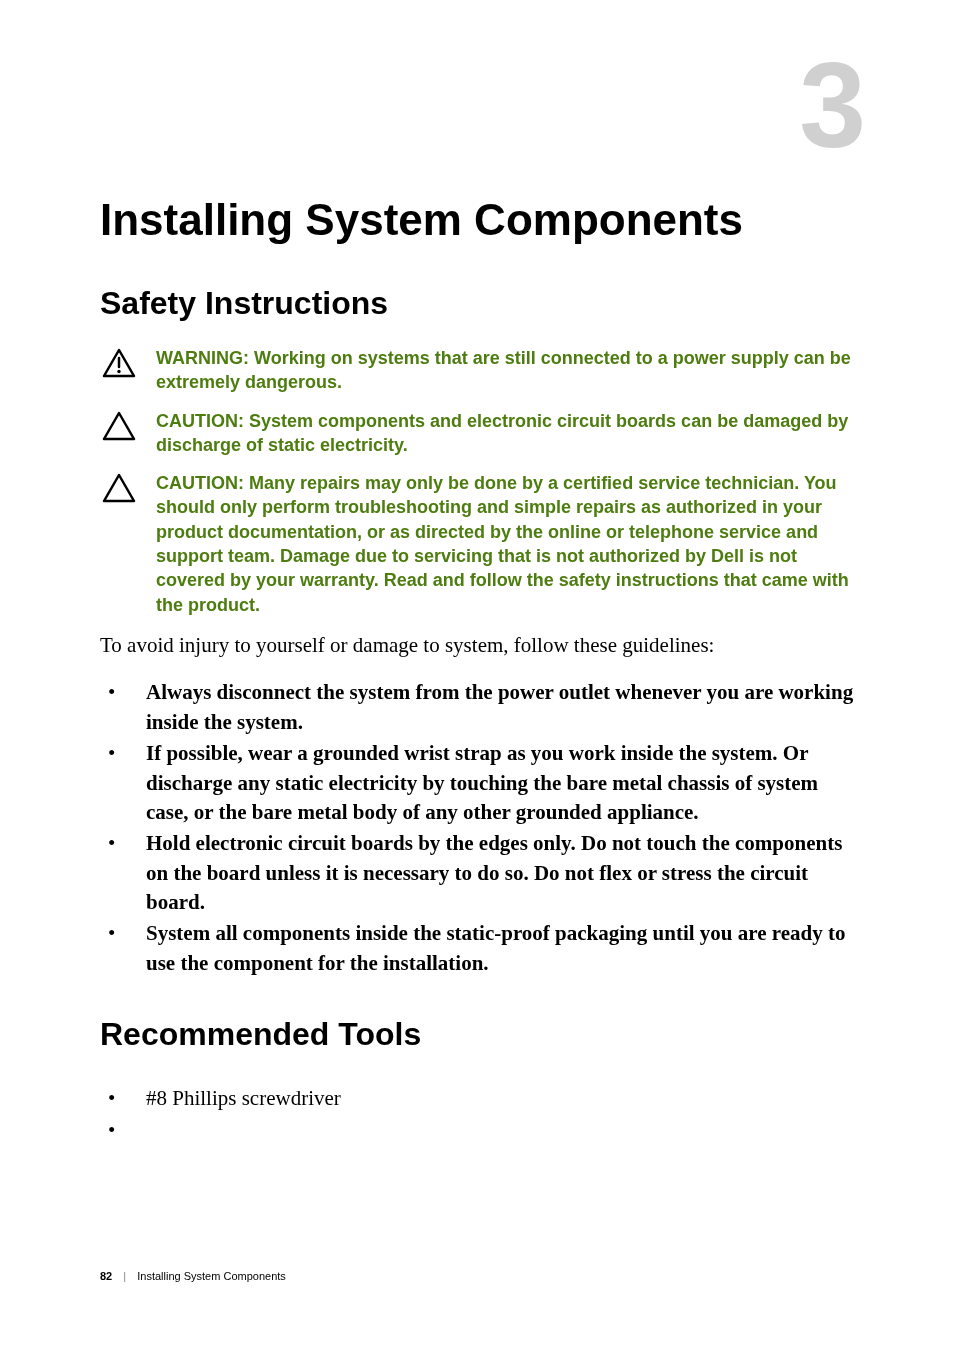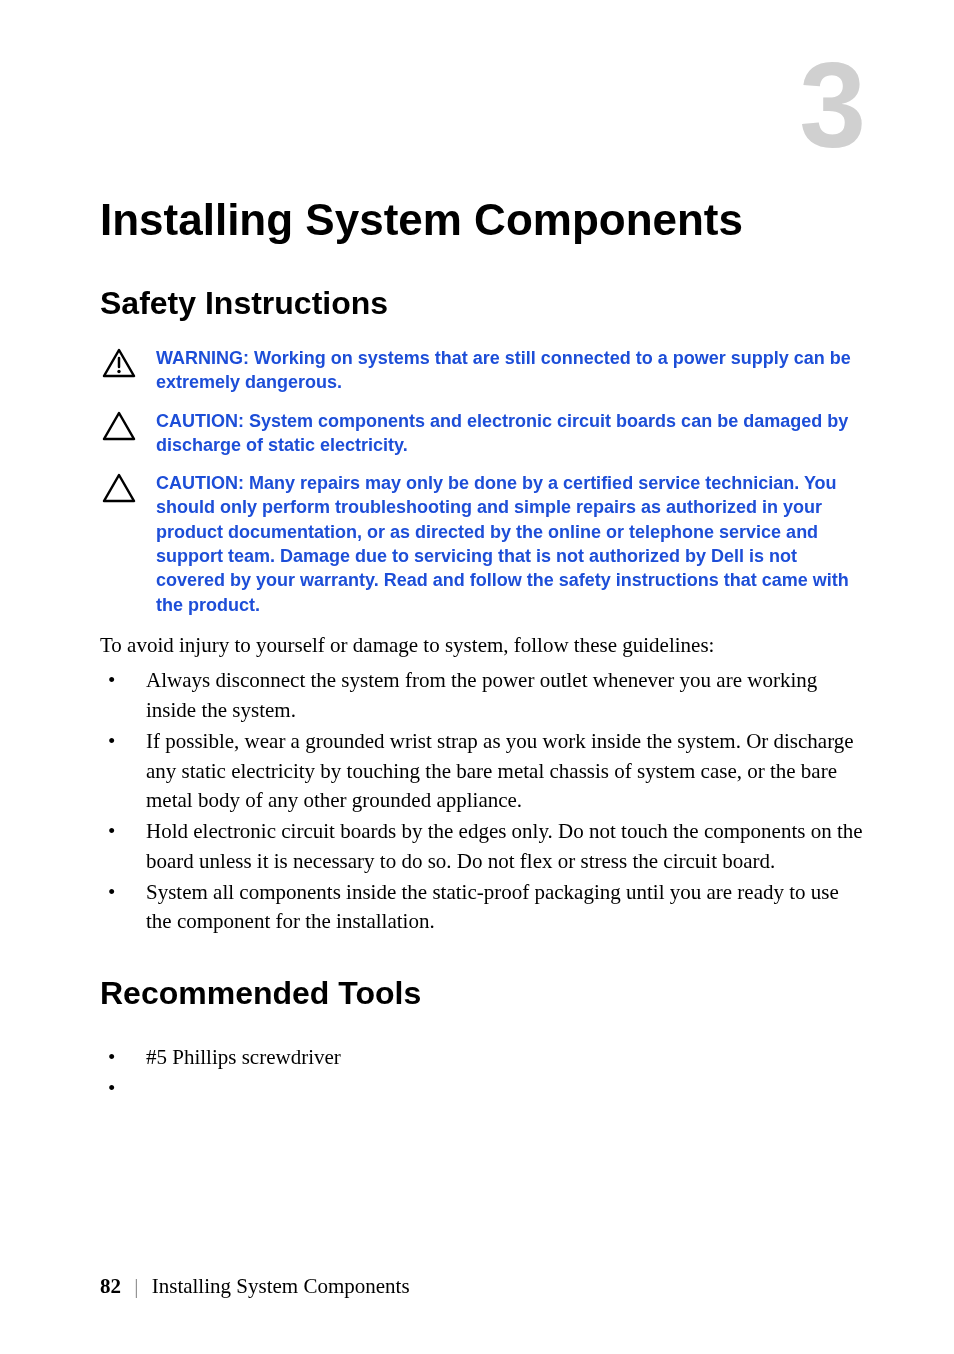--- a/index.html
+++ b/index.html
@@ -54,33 +54,33 @@
       flex-shrink: 0;
       width: 38px;
       display: flex;
       justify-content: center;
       padding-top: 2px;
     }
     .notice-text {
       font-family: Arial, Helvetica, sans-serif;
       font-size: 18px;
       font-weight: bold;
-      color: #1d4ed8;
+      color: #4d7c0f;
       line-height: 1.35;
       flex: 1;
     }
     .notice-label {
       display: inline;
     }
     .body-text {
       font-family: Georgia, 'Times New Roman', serif;
       font-size: 21px;
       color: #000;
       line-height: 1.4;
-      margin-bottom: 6px;
+      margin-bottom: 18px;
       margin-top: 10px;
     }
     ul.guidelines {
       list-style: none;
       padding-left: 0;
     }
     ul.guidelines li {
       font-family: Georgia, 'Times New Roman', serif;
       font-size: 21px;
       color: #000;
@@ -91,20 +91,21 @@
     }
     ul.guidelines li .bullet {
       width: 46px;
       flex-shrink: 0;
       text-align: left;
       padding-left: 8px;
       font-size: 21px;
     }
     ul.guidelines li .item-text {
       flex: 1;
+      font-weight: bold;
     }
     ul.tools {
       list-style: none;
       padding-left: 0;
     }
     ul.tools li {
       font-family: Georgia, 'Times New Roman', serif;
       font-size: 21px;
       color: #000;
       line-height: 1.5;
@@ -113,24 +114,24 @@
     }
     ul.tools li .bullet {
       width: 46px;
       flex-shrink: 0;
       text-align: left;
       padding-left: 8px;
       font-size: 21px;
     }
     .footer {
       position: absolute;
-      bottom: 55px;
+      bottom: 72px;
       left: 100px;
-      font-family: Liberation Serif, serif;
-      font-size: 21px;
+      font-family: Liberation Sans, sans-serif;
+      font-size: 11px;
       color: #000;
     }
     .footer .page-num {
       font-weight: bold;
     }
     .footer .divider {
       margin: 0 8px;
       color: #888;
     }
   </style>
@@ -197,21 +198,21 @@
       <span class="bullet">•</span>
       <span class="item-text">System all components inside the static-proof packaging until you are ready to use the component for the installation.</span>
     </li>
 </ul>
 
 <h2 class="section-title recommended">Recommended Tools</h2>
 
 <ul class="tools">
   <li>
       <span class="bullet">•</span>
-      <span class="item-text">#5 Phillips screwdriver</span>
+      <span class="item-text">#8 Phillips screwdriver</span>
     </li>
   <li>
       <span class="bullet">•</span>
     </li>
 </ul>
 
 <div class="footer">
   <span class="page-num">82</span>
   <span class="divider">|</span>
   <span>Installing System Components</span>

